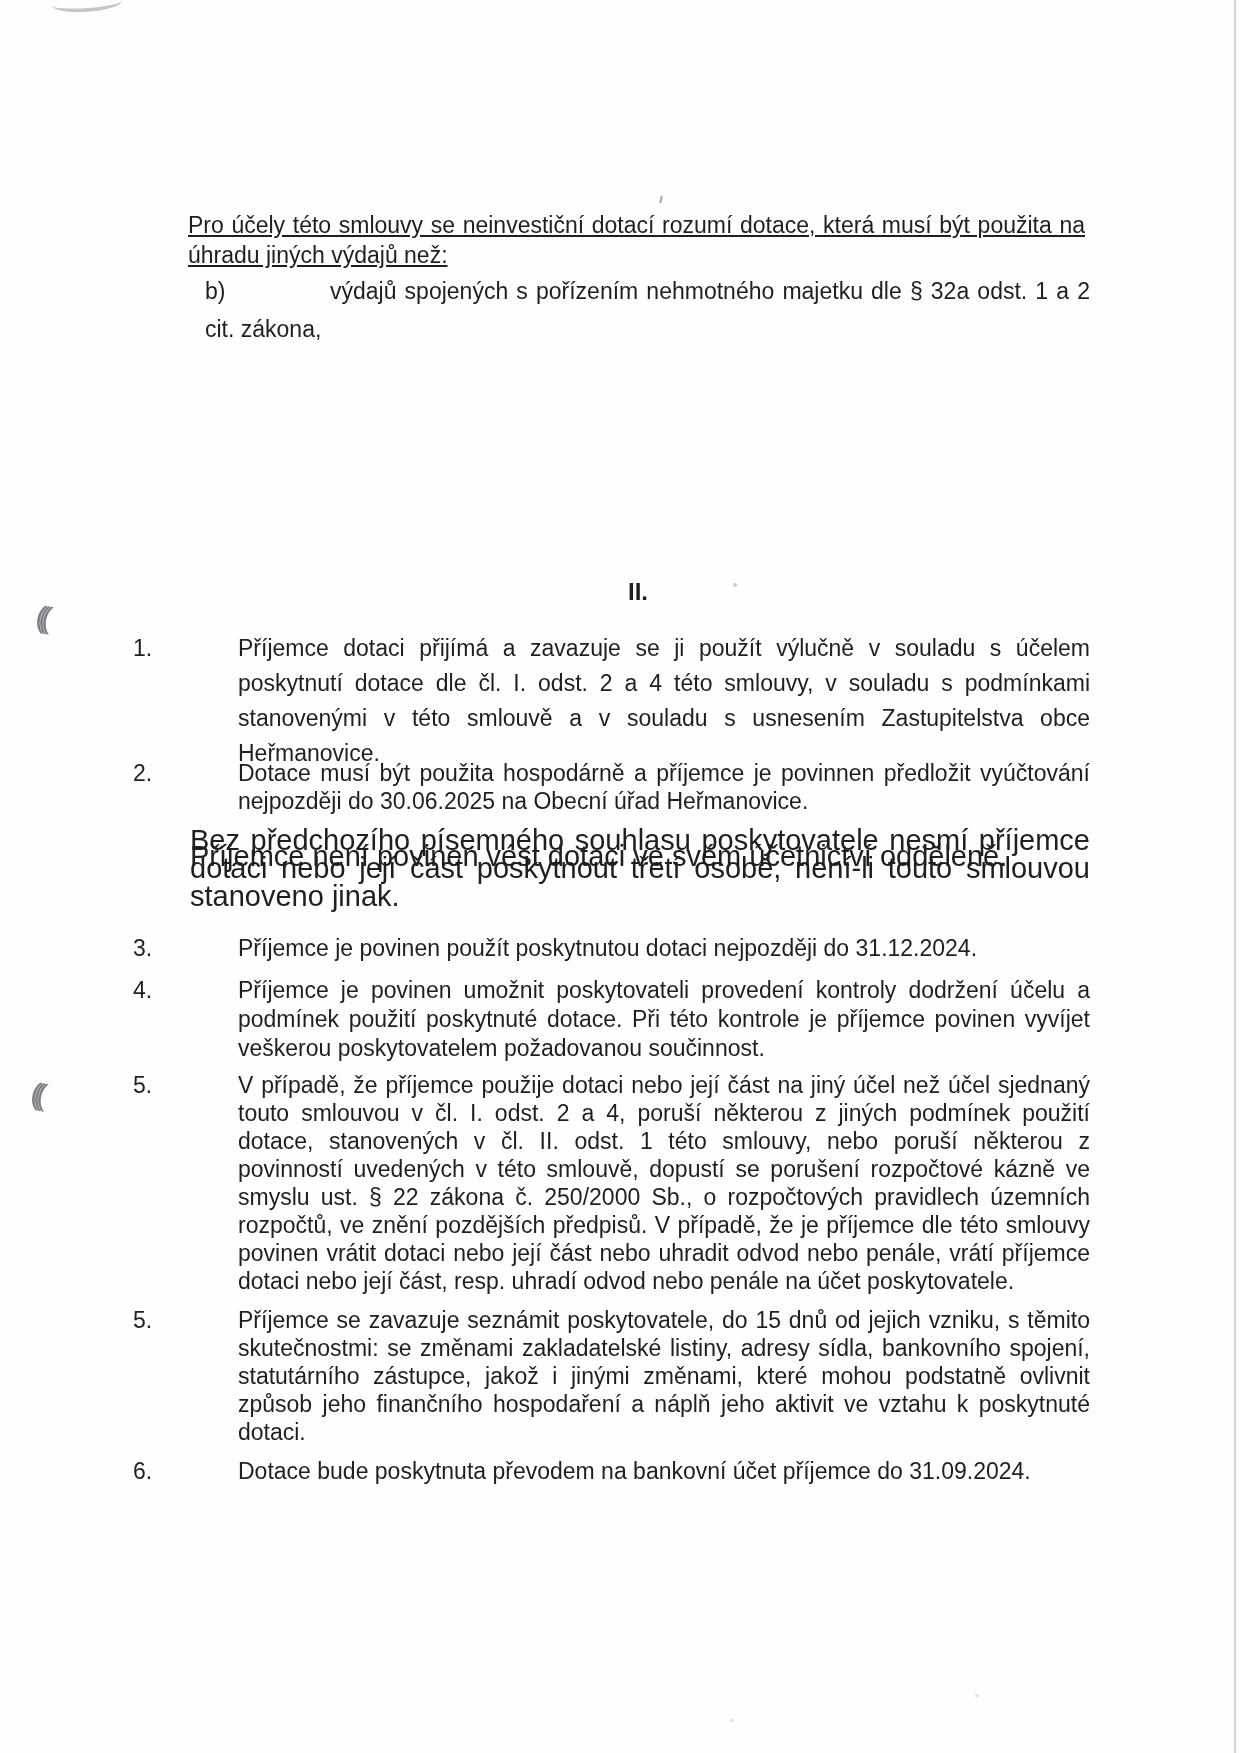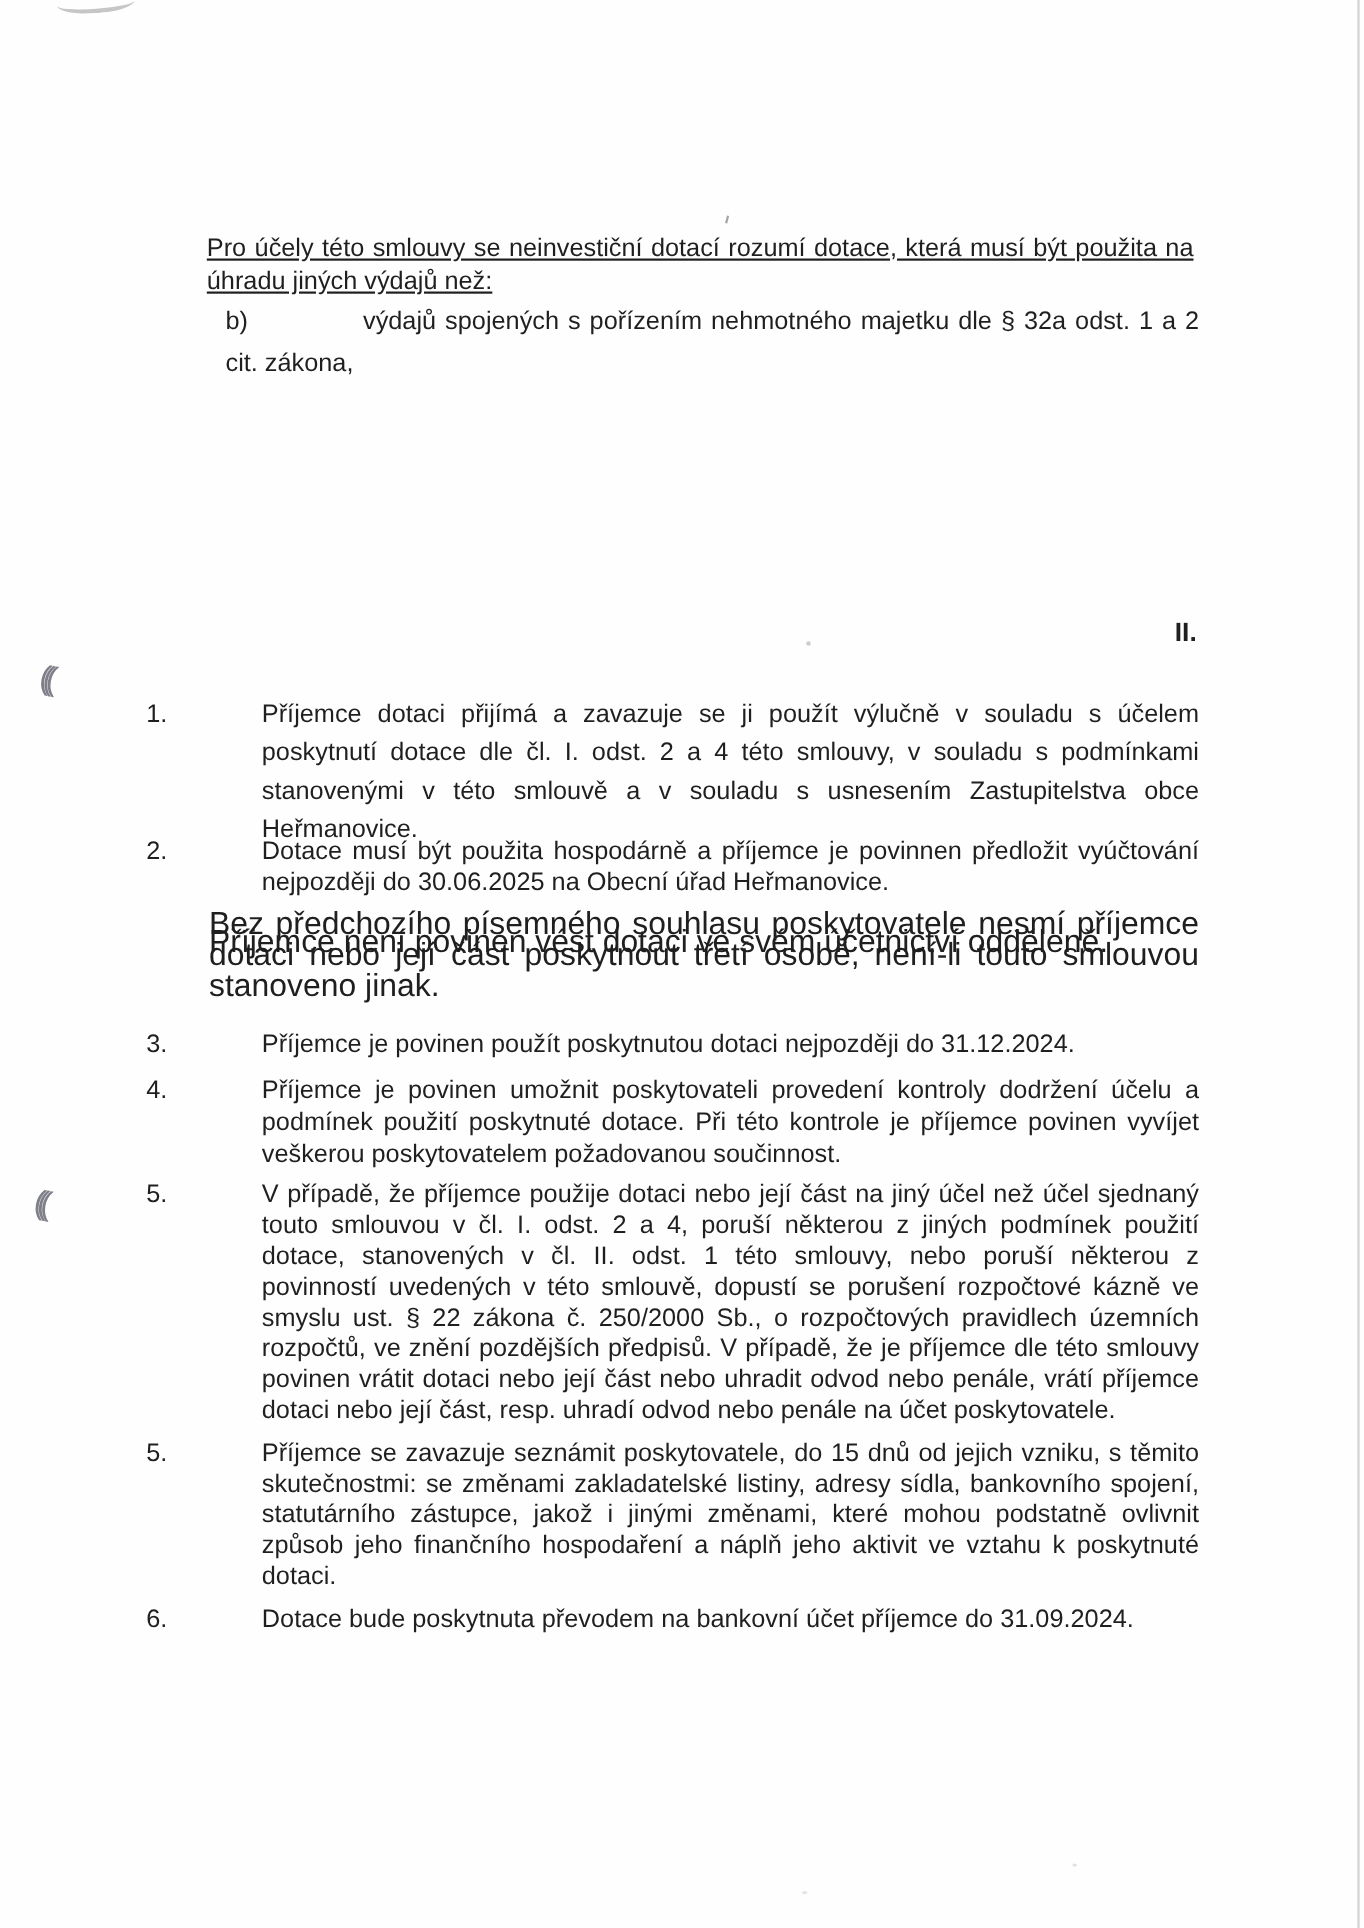--- a/index.html
+++ b/index.html
@@ -49,21 +49,21 @@
 <div class="abs speck" style="left:729px;top:1719px;width:5px;height:3px;opacity:.25;"></div>
 
 <div class="abs col" style="top:210px;">
   <p class="para">Pro účely této smlouvy se neinvestiční dotací rozumí dotace, která musí být použita na úhradu jiných výdajů než:</p>
 </div>
 
 <div class="abs letters" style="top:272px;">
   <p><span class="lmark">b)</span><span>výdajů spojených s pořízením nehmotného majetku dle § 32a odst. 1 a 2 cit. zákona,</span></p>
 </div>
 
-<div class="abs heading" style="top:562px;text-align:right;">II.</div>
+<div class="abs heading" style="top:578px;">II.</div>
 
 <div class="abs numitem lh35" style="top:631px;">
   <span class="num">1.</span>
   <span class="ntext">Příjemce dotaci přijímá a zavazuje se ji použít výlučně v souladu s účelem poskytnutí dotace dle čl. I. odst. 2 a 4 této smlouvy, v souladu s podmínkami stanovenými v této smlouvě a v souladu s usnesením Zastupitelstva obce Heřmanovice.</span>
 </div>
 
 <div class="abs numitem lh28" style="top:759px;">
   <span class="num">2.</span>
   <span class="ntext">Dotace musí být použita hospodárně a příjemce je povinnen předložit vyúčtování nejpozději do 30.06.2025 na Obecní úřad Heřmanovice.</span>
 </div>

